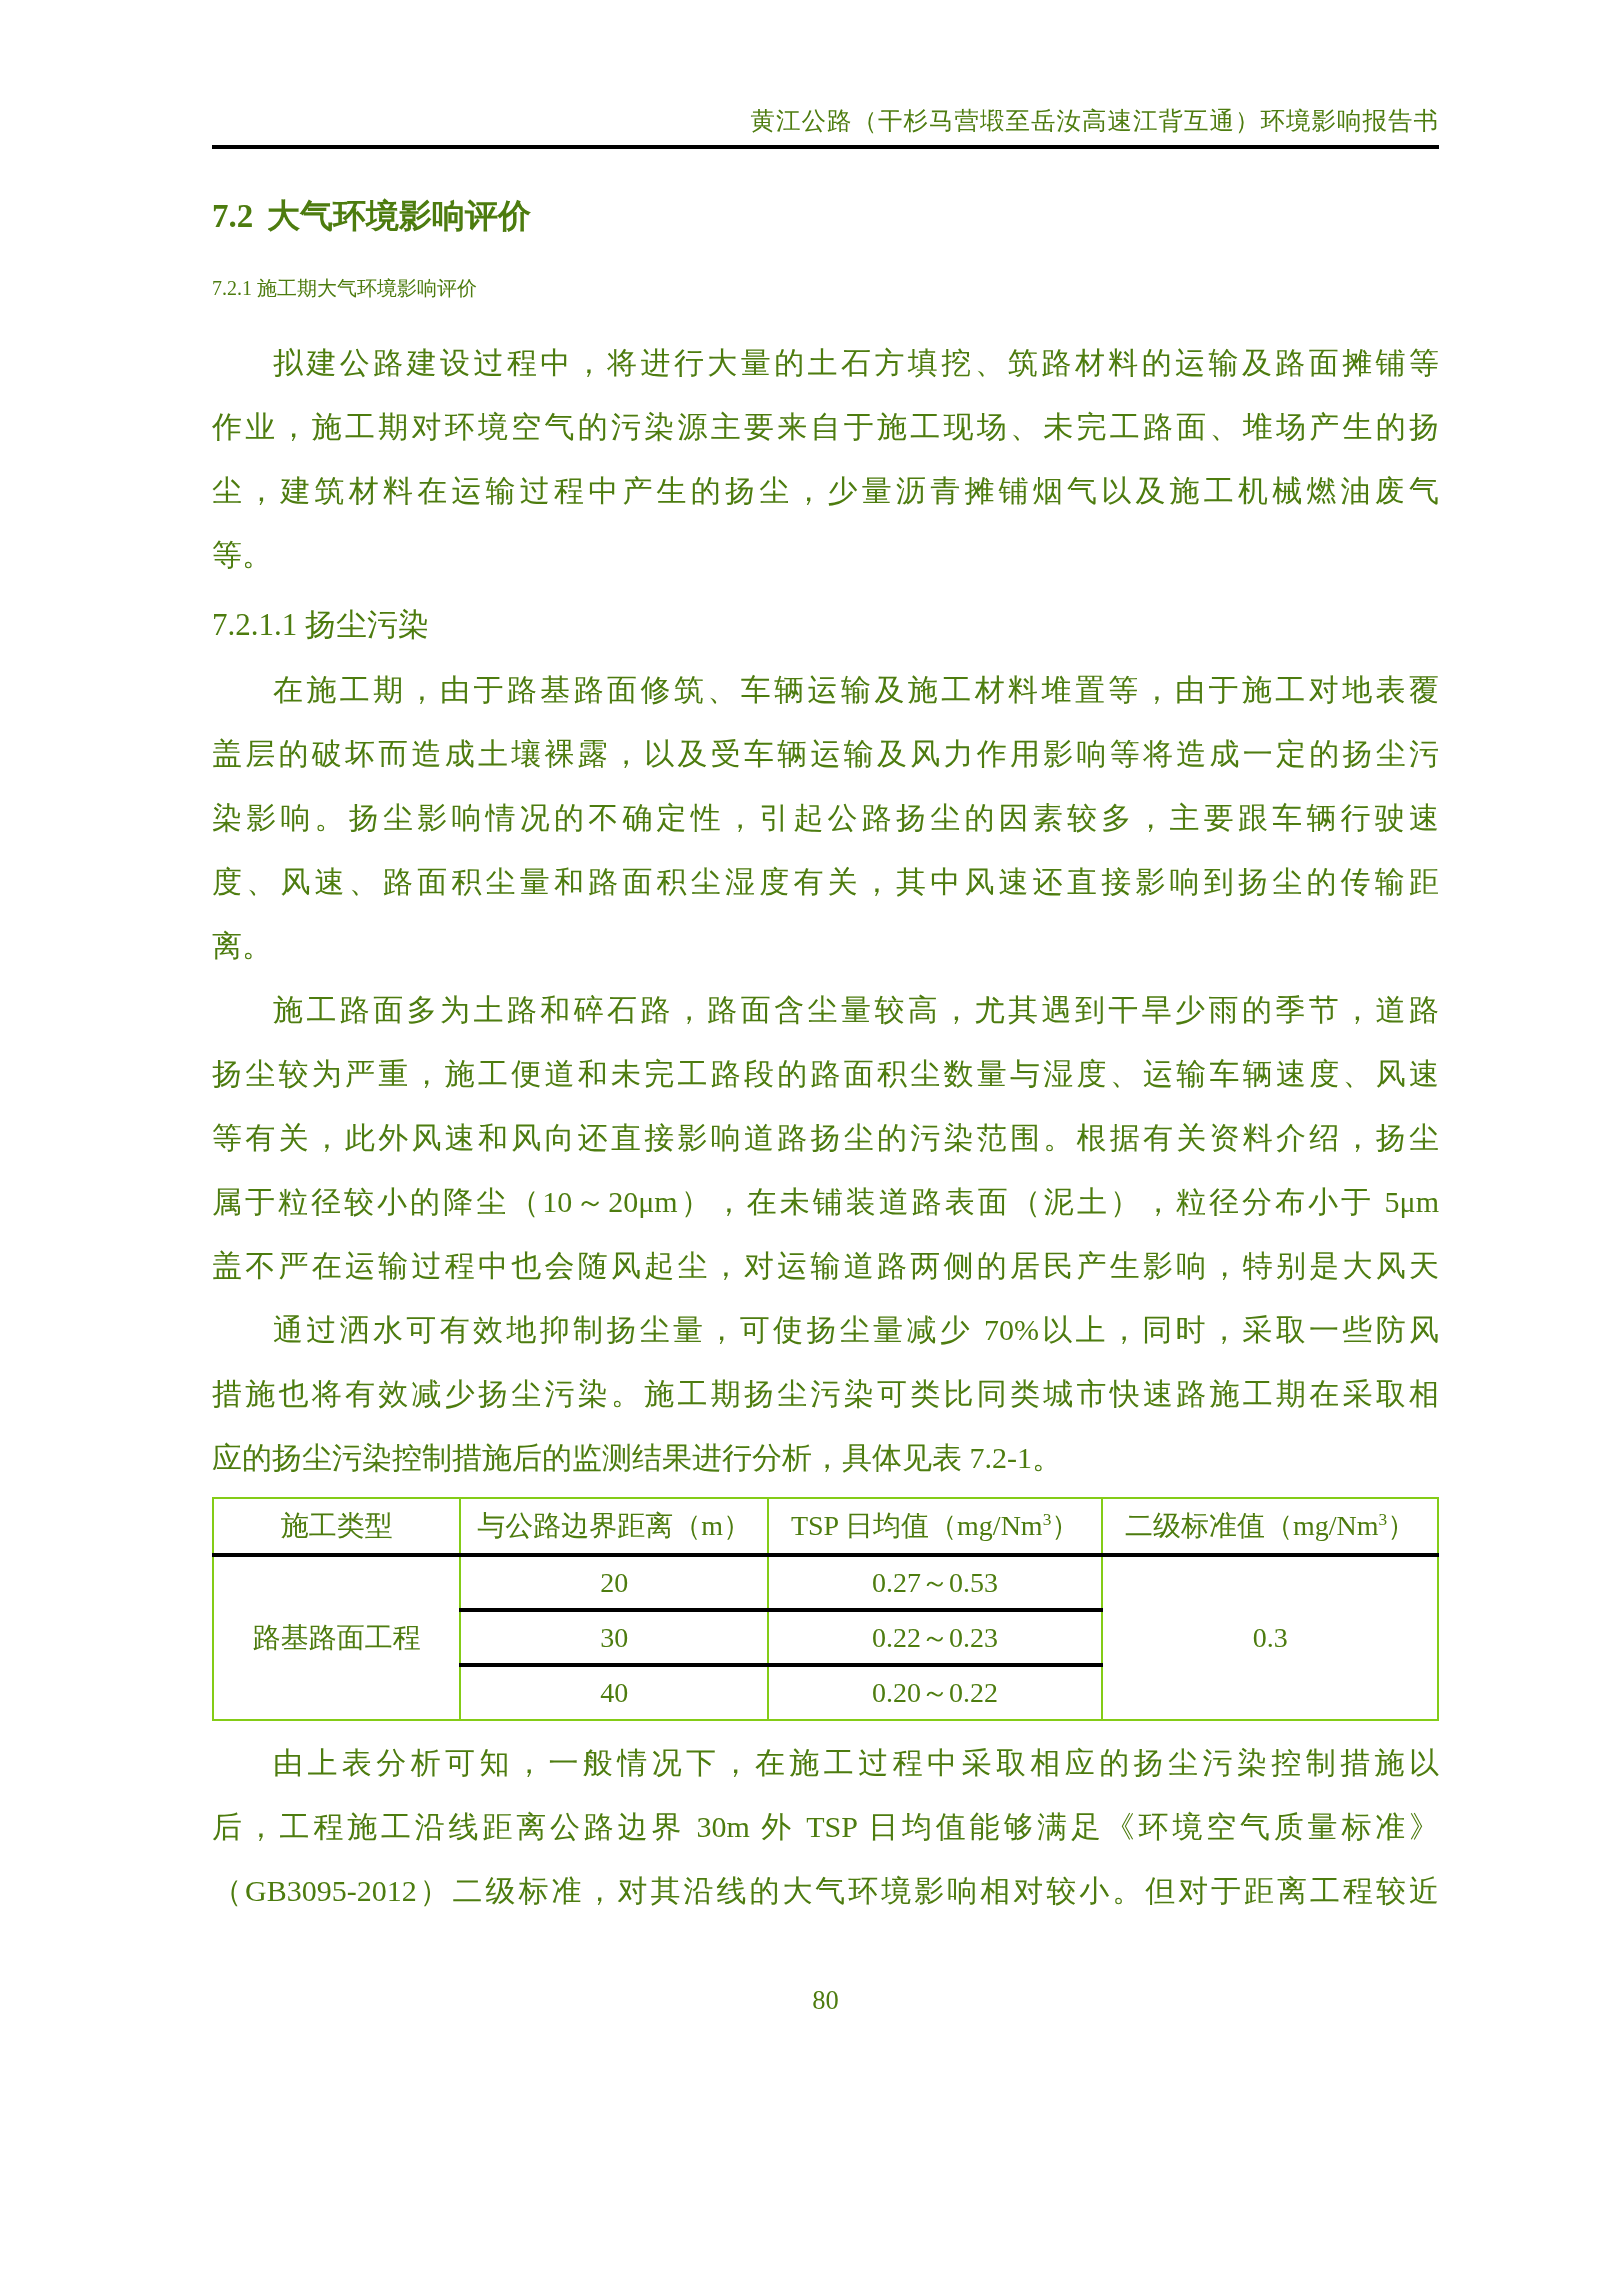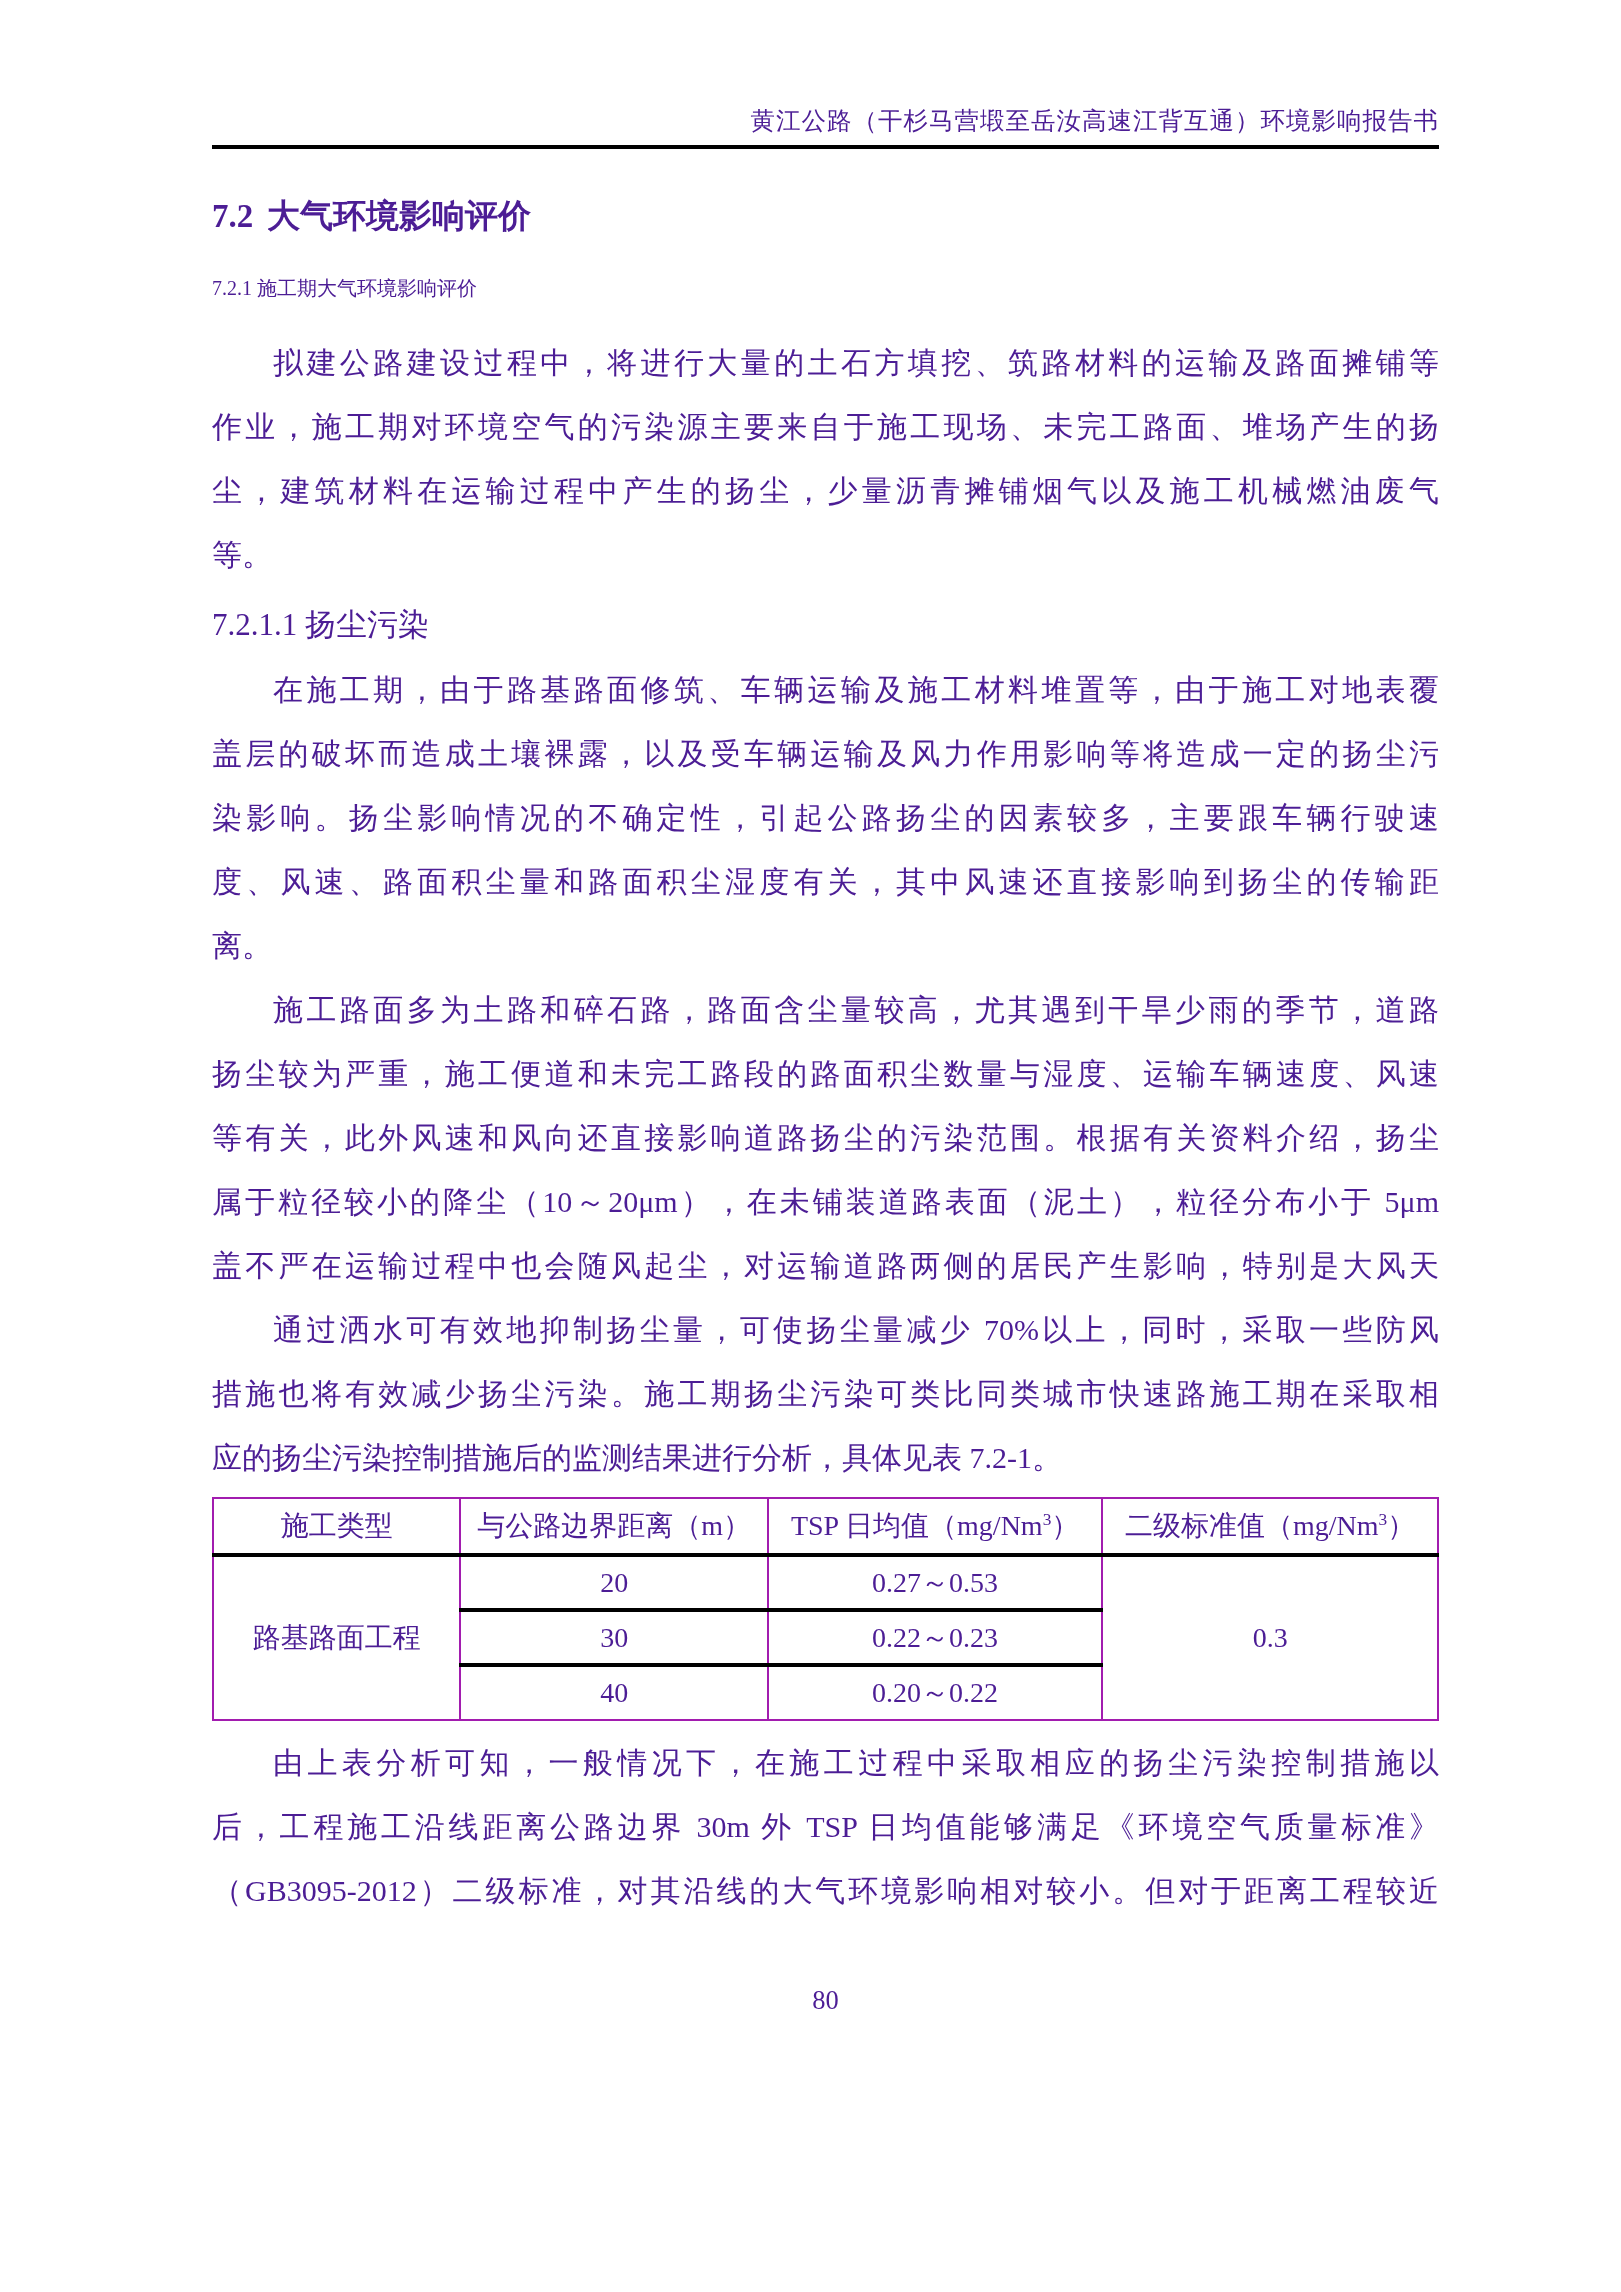--- a/index.html
+++ b/index.html
@@ -3,21 +3,21 @@
 <meta charset="utf-8">
 <style>
   * { margin: 0; padding: 0; box-sizing: border-box; }
   html, body { background: #888; }
   .page {
     position: relative;
     width: 1621px;
     height: 2293px;
     margin: 0 auto;
     background: #ffffff;
-    color: #4c1d95;
+    color: #4d7c0f;
     font-family: "Liberation Serif", "DejaVu Serif", serif;
     overflow: hidden;
   }
   .content {
     margin-left: 212px;
     width: 1227px;
   }
   
   .doc-header {
     padding-top: 106px;
@@ -84,21 +84,21 @@
     width: 100%;
     border-collapse: collapse;
     table-layout: fixed;
     font-size: 28px;
   }
   table.monitor col.c1 { width: 20.2%; }
   table.monitor col.c2 { width: 25.1%; }
   table.monitor col.c3 { width: 27.3%; }
   table.monitor col.c4 { width: 27.4%; }
   table.monitor th, table.monitor td {
-    border: 2px solid #a21caf;
+    border: 2px solid #84cc16;
     text-align: center;
     vertical-align: middle;
     font-weight: 400;
     padding: 0;
   }
   table.monitor { border: 2.9px solid #000; }
   table.monitor thead th { height: 57px; border-bottom: 4.9px solid #000; }
   table.monitor td { height: 55px; }
   table.monitor td.thickb { border-bottom: 4.9px solid #000; }
   .sup { font-size: 0.62em; vertical-align: super; line-height: 0; }

